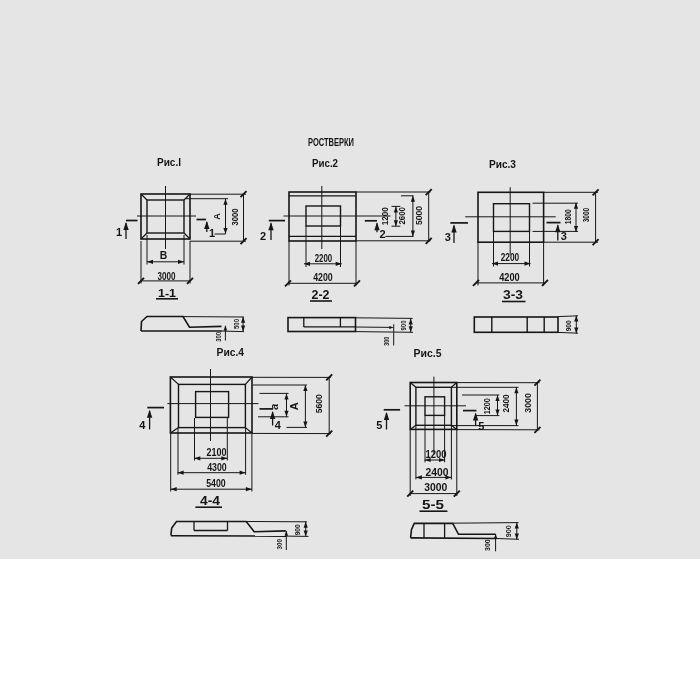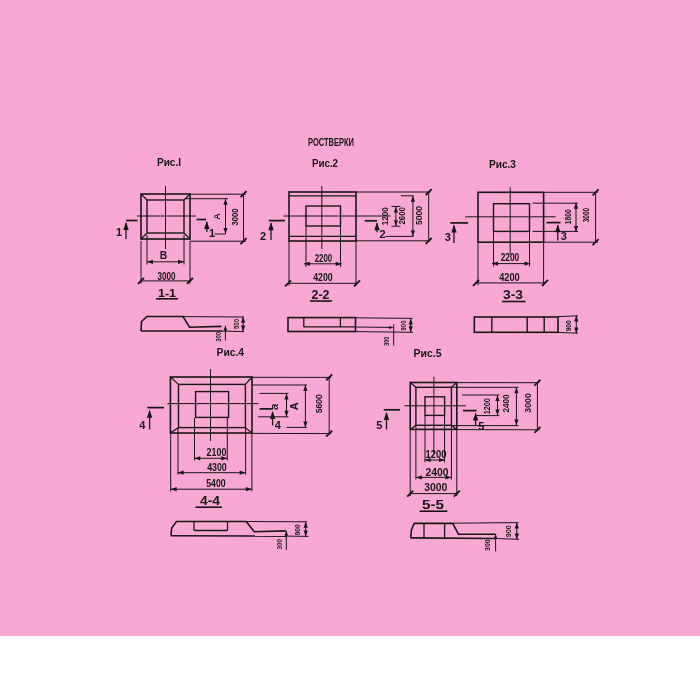--- a/index.html
+++ b/index.html
@@ -1,15 +1,15 @@
 <!DOCTYPE html>
 <html><head><meta charset="utf-8">
 <style>
 html,body{margin:0;padding:0;background:#ffffff;}
-#pg{width:700px;height:636px;position:relative;background:#f9a8d4;overflow:hidden;}
+#pg{width:700px;height:559px;position:relative;background:#e5e5e5;overflow:hidden;}
 svg{position:absolute;left:0;top:0;filter:blur(0.2px);}
 </style></head>
 <body>
 <div id="pg">
 <svg width="700" height="700" viewBox="0 0 700 700">
 <text x="331" y="146.2" textLength="46" lengthAdjust="spacingAndGlyphs" style="font-family:'Liberation Sans',sans-serif;font-size:11px;font-weight:bold;text-anchor:middle;fill:#151515">РОСТВЕРКИ</text>
 <text x="169" y="166" textLength="24" lengthAdjust="spacingAndGlyphs" style="font-family:'Liberation Sans',sans-serif;font-size:10.5px;font-weight:bold;text-anchor:middle;fill:#151515">Рис.I</text>
 <rect x="141" y="194" width="49" height="45" fill="none" stroke="#161616" stroke-width="1.6"></rect>
 <rect x="147" y="200" width="37" height="33" fill="none" stroke="#161616" stroke-width="1.4"></rect>
 <line x1="141" y1="194" x2="147" y2="200" stroke="#161616" stroke-width="1.2"></line>

